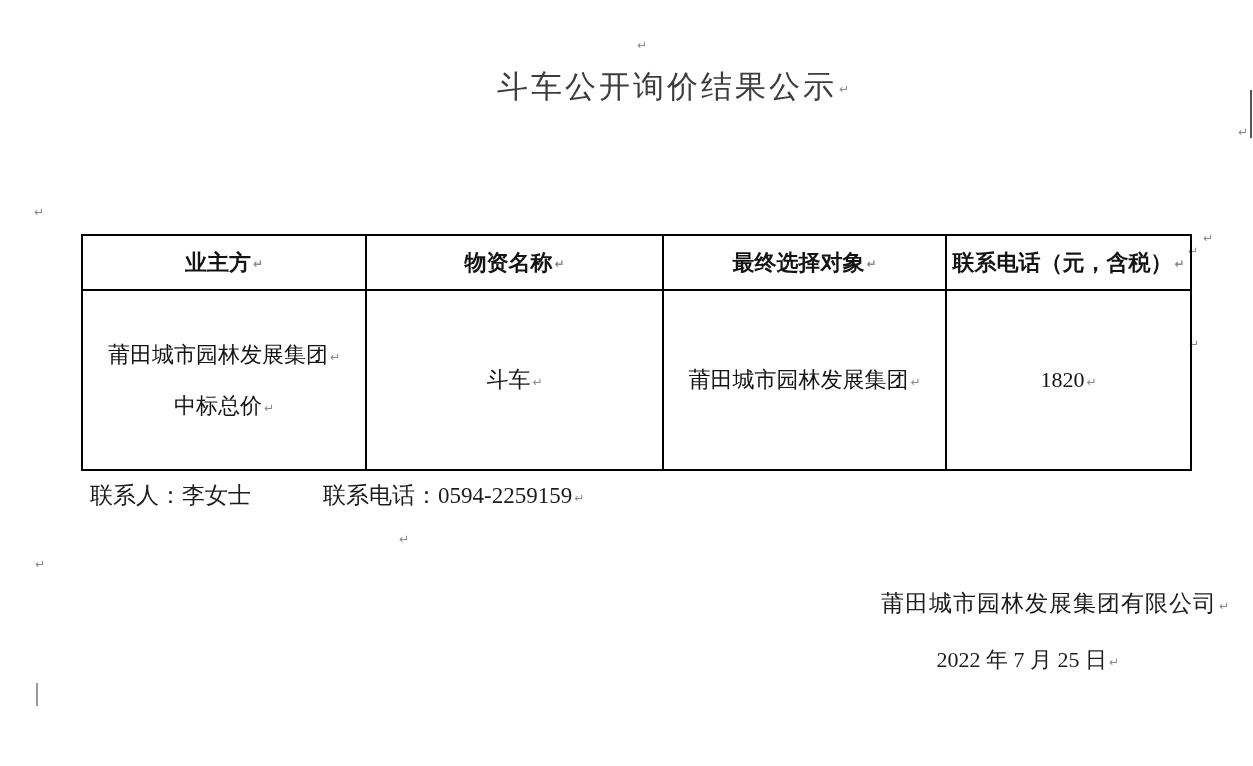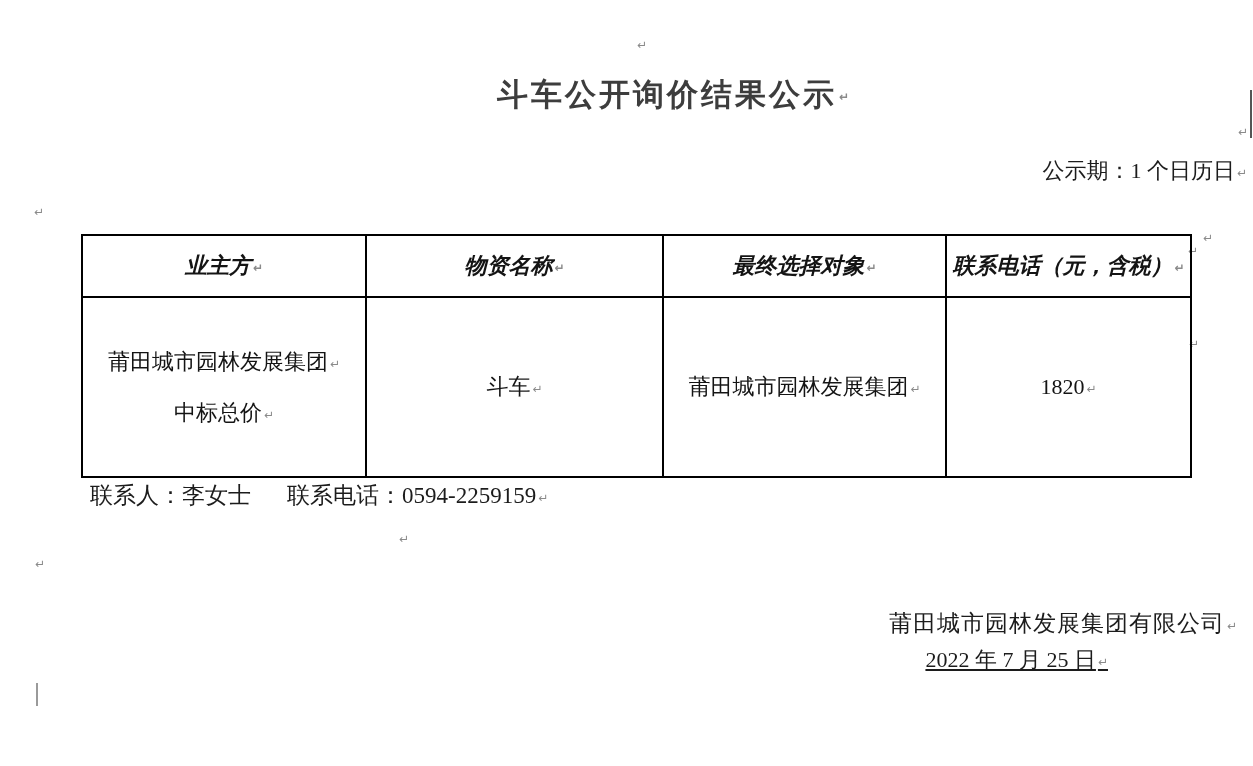--- a/index.html
+++ b/index.html
@@ -6,23 +6,23 @@
   html,body { background:#ffffff; }
   .page {
     position:relative;
     width:1253px; height:766px;
     background:#ffffff;
     overflow:hidden;
     font-family:"Liberation Serif","DejaVu Serif",serif;
     color:#1c1c1c;
   }
   .title {
-    position:absolute; left:497px; top:74px;
+    position:absolute; left:497px; top:66px;
     font-family:"Liberation Sans","DejaVu Sans",sans-serif;
-    font-weight:700;
+    font-weight:400;
     font-size:31px; letter-spacing:3px;
     color:#3d3d3d;
     white-space:nowrap;
   }
   .publicity {
     position:absolute; right:6px; top:156px;
     font-size:22px; white-space:nowrap;
   }
   .doc-table {
     position:absolute; left:81px; top:234px;
@@ -32,36 +32,36 @@
     font-size:22px;
     color:#141414;
   }
   .doc-table th, .doc-table td {
     border:2px solid #000000;
     text-align:center;
     vertical-align:middle;
     padding:0 4px;
     overflow:hidden;
   }
-  .doc-table th { height:62px; font-weight:bold; font-size:22px;font-style:italic; }
+  .doc-table th { height:55px; font-weight:bold; font-size:22px; }
   .doc-table td { height:180px; }
   .cell-line { line-height:51px; white-space:nowrap; }
   .single-line { white-space:nowrap; }
   .contact {
     position:absolute; left:90px; top:480px;
     font-size:23px; white-space:nowrap;
   }
-  .contact .phone { margin-left:36px; }
+  .contact .phone { margin-left:72px; }
   .sig-company {
-    position:absolute; right:15px; top:588px;
-    font-size:23px; letter-spacing:1px; white-space:nowrap;margin-top:20px;
+    position:absolute; right:23px; top:588px;
+    font-size:23px; letter-spacing:1px; white-space:nowrap;
   }
   .sig-date {
-    position:absolute; right:145px; top:645px;
-    font-size:22px; white-space:nowrap;text-decoration:underline;
+    position:absolute; right:134px; top:645px;
+    font-size:22px; white-space:nowrap;
   }
   .pm {
     font-family:"DejaVu Sans",sans-serif;
     font-size:12px;
     color:#8a8a8a;
     margin-left:2px;
     vertical-align:middle;
     line-height:1;
   }
   .pm.abs { position:absolute; margin:0; }
@@ -83,23 +83,20 @@
   <span class="pm abs" style="left:399px; top:533px;">↵</span>
   <span class="pm abs" style="left:35px;  top:558px;">↵</span>
 
   <div class="vbar left-bar"></div>
   <div class="vbar right-bar"></div>
 
   <div class="title">
     <span>斗车公开询价结果公示</span><span class="pm">↵</span>
   </div>
 
-  <div class="publicity">
-    <span>公示期：1 个日历日</span><span class="pm">↵</span>
-  </div>
 
   <table class="doc-table">
     <colgroup>
       <col style="width:284px">
         <col style="width:297px">
         <col style="width:283px">
         <col style="width:245px">
     </colgroup>
     <tbody>
         <tr>

